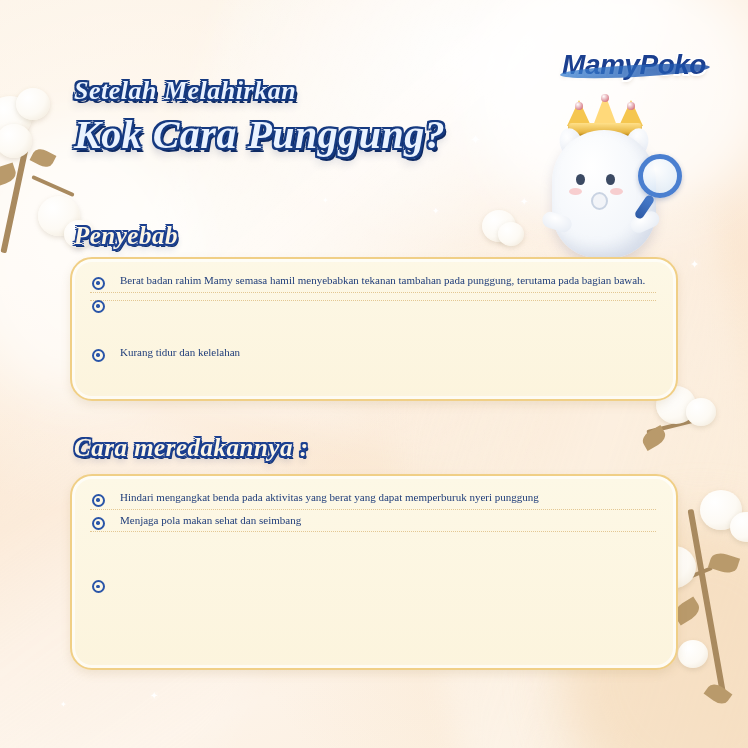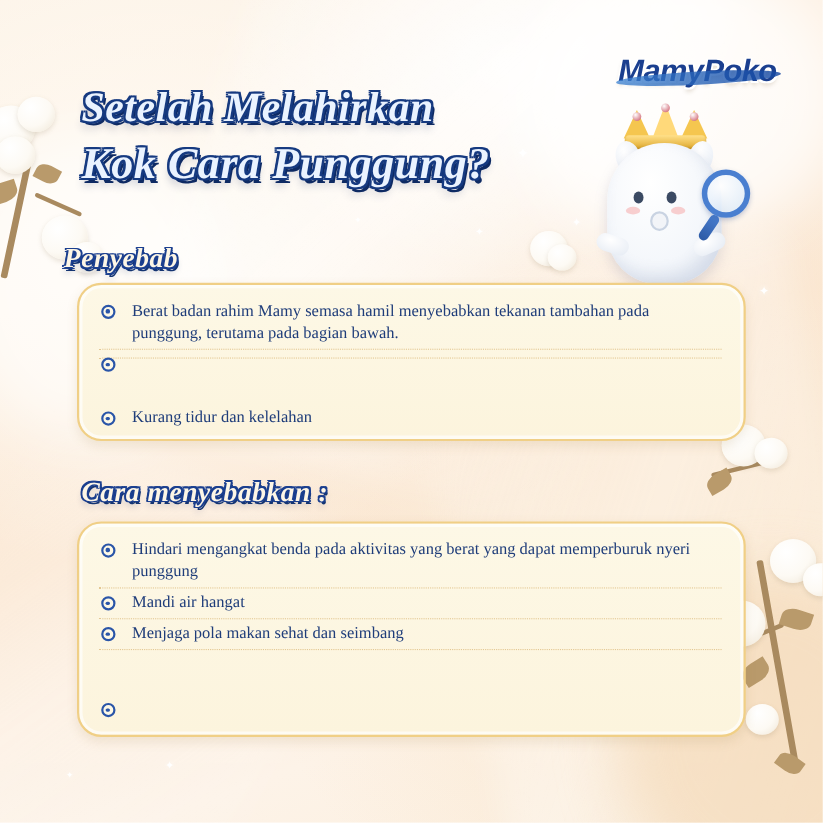--- a/index.html
+++ b/index.html
@@ -91,21 +91,21 @@
     position: absolute;
     left: 74px;
     top: 76px;
     width: 470px;
   }
   .headline .line {
     font-family: "Liberation Serif", serif;
     font-weight: bold;
     font-style: italic;
     color: #eaf3ff;
-    font-size: 38px;
+    font-size: 26px;
     line-height: 1.18;
     letter-spacing: 0.5px;
     text-shadow:
       2px 0 0 #163a80, -2px 0 0 #163a80, 0 2px 0 #163a80, 0 -2px 0 #163a80,
       2px 2px 0 #163a80, -2px 2px 0 #163a80, 2px -2px 0 #163a80, -2px -2px 0 #163a80,
       3px 4px 0 #0e2a63,
       0 6px 8px rgba(40,60,110,0.30);
     white-space: nowrap;
   }
   .headline .line2 { font-size: 40px; margin-top: 4px; }
@@ -119,21 +119,21 @@
     font-size: 25px;
     color: #fdf6e6;
     letter-spacing: .5px;
     text-shadow:
       1.6px 0 0 #1b3f8f, -1.6px 0 0 #1b3f8f, 0 1.6px 0 #1b3f8f, 0 -1.6px 0 #1b3f8f,
       1.6px 1.6px 0 #1b3f8f, -1.6px 1.6px 0 #1b3f8f, 1.6px -1.6px 0 #1b3f8f, -1.6px -1.6px 0 #1b3f8f,
       2px 3px 0 #143471,
       0 5px 6px rgba(40,60,110,0.25);
     white-space: nowrap;
   }
-  .title-causes { left: 58px; top: 222px; text-align: center; }
+  .title-causes { left: 74px; top: 222px; text-align: center; }
   .title-relief { left: 74px; top: 434px; }
 
   
   .panel {
     position: absolute;
     background: linear-gradient(180deg, #fdf8e6 0%, #fcf4dd 100%);
     border: 2px solid #f0cf86;
     border-radius: 22px;
     box-shadow: 0 4px 10px rgba(170,135,80,0.16), inset 0 0 0 3px rgba(255,255,255,0.65);
     padding: 14px 20px 14px 18px;
@@ -145,21 +145,21 @@
   ul.items {
     list-style: none;
     margin: 0;
     padding: 0;
   }
   ul.items > li {
     position: relative;
     padding: 0 0 4px 30px;
     margin: 0 0 3px 0;
     font-family: "Liberation Serif", serif;
-    font-size: 15px;
+    font-size: 11px;
     line-height: 1.34;
     color: #1f3d7a;
     border-bottom: 1px dotted #e3c792;
   }
   ul.items > li:last-child { border-bottom: none; margin-top: 44px; }
   ul.items > li .bullet {
     position: absolute;
     left: 2px;
     top: 4px;
     width: 13px;
@@ -440,33 +440,29 @@
       <li>
         <span class="bullet"></span>
       </li>
       <li>
         <span class="bullet"></span>
         <span>Kurang tidur dan kelelahan</span>
       </li>
     </ul>
   </div>
 
-  <div class="section-title title-relief">Cara menyebabkan :</div>
+  <div class="section-title title-relief">Cara meredakannya :</div>
   <div class="panel panel-relief">
     <ul class="items">
       <li>
         <span class="bullet"></span>
         <span>Hindari mengangkat benda pada aktivitas yang berat yang dapat memperburuk nyeri punggung</span>
       </li>
       <li>
         <span class="bullet"></span>
-        <span>Mandi air hangat</span>
-      </li>
-      <li>
-        <span class="bullet"></span>
         <span>Menjaga pola makan sehat dan seimbang</span>
       </li>
       <li>
         <span class="bullet"></span>
       </li>
     </ul>
   </div>
 
 </div>
 

